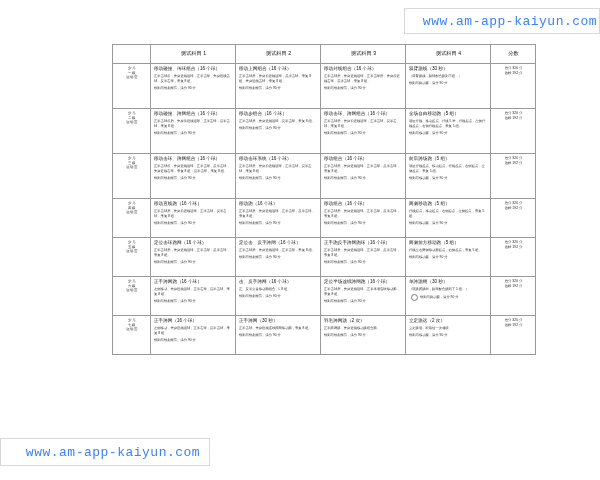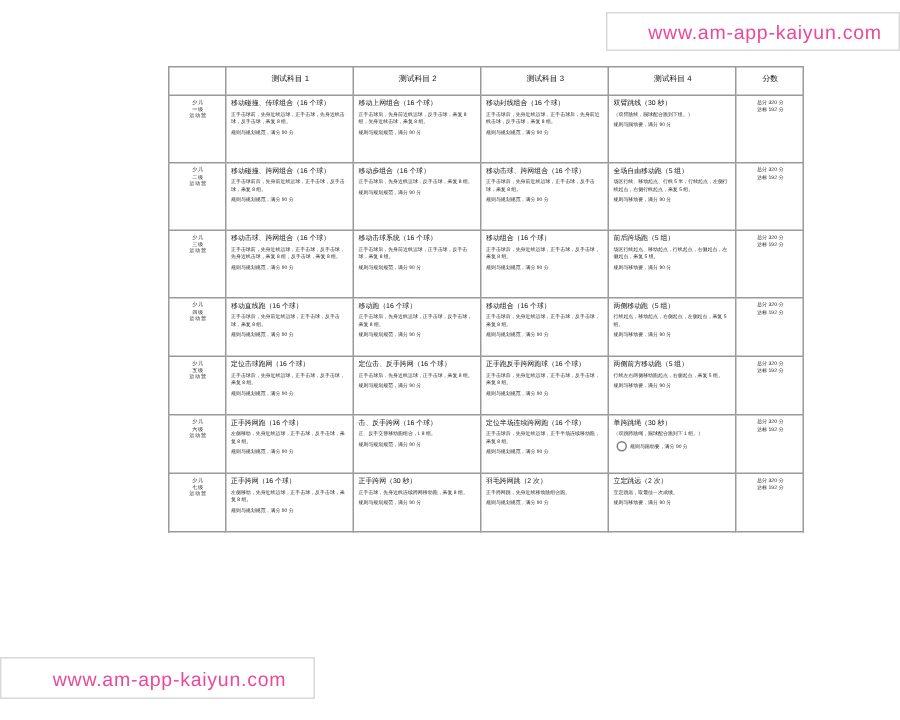--- a/index.html
+++ b/index.html
@@ -13,22 +13,22 @@
     font-family: "Liberation Sans", sans-serif;
     position: relative;
     overflow: hidden;
   }
 
   
   .watermark {
     position: absolute;
     background: #ffffff;
     border: 1px solid #d8d8d8;
-    color: #ec4899;
-    font-family: Liberation Sans, sans-serif;
+    color: #3b82f6;
+    font-family: Liberation Mono, monospace;
     font-size: 13px;
     letter-spacing: 0.5px;
     display: flex;
     align-items: center;
     justify-content: center;
     box-sizing: border-box;
     z-index: 20;
     padding-left: 16px;
   }
   .watermark.top {

